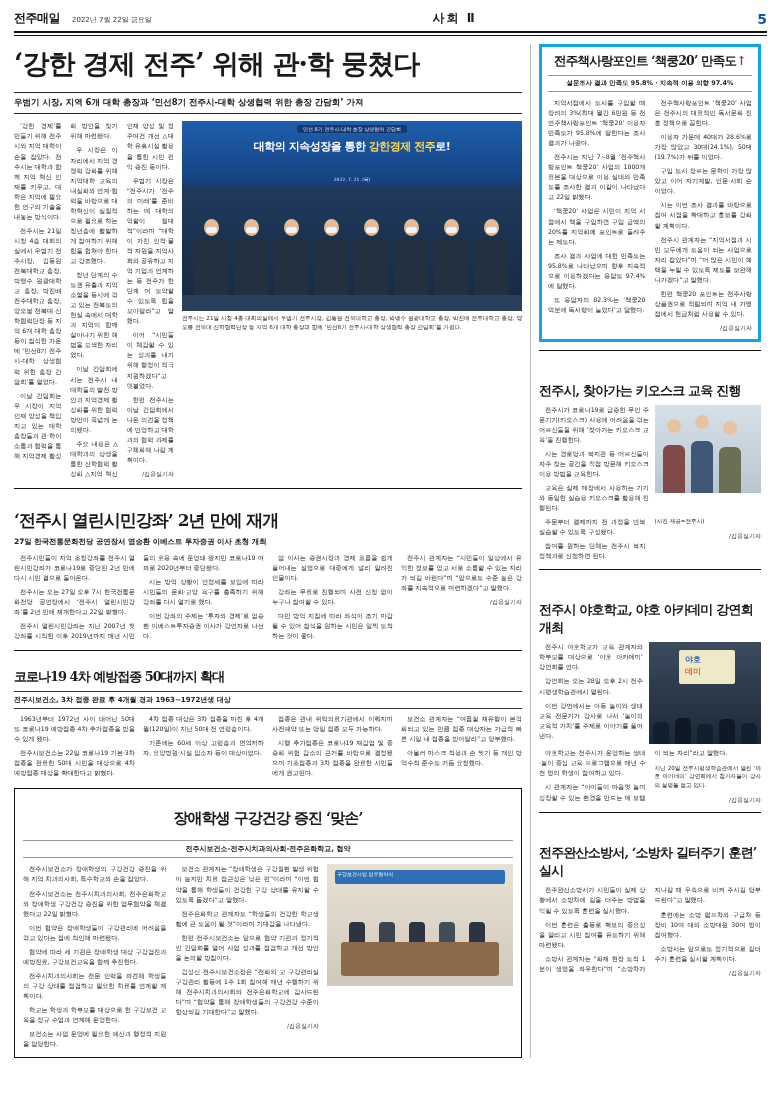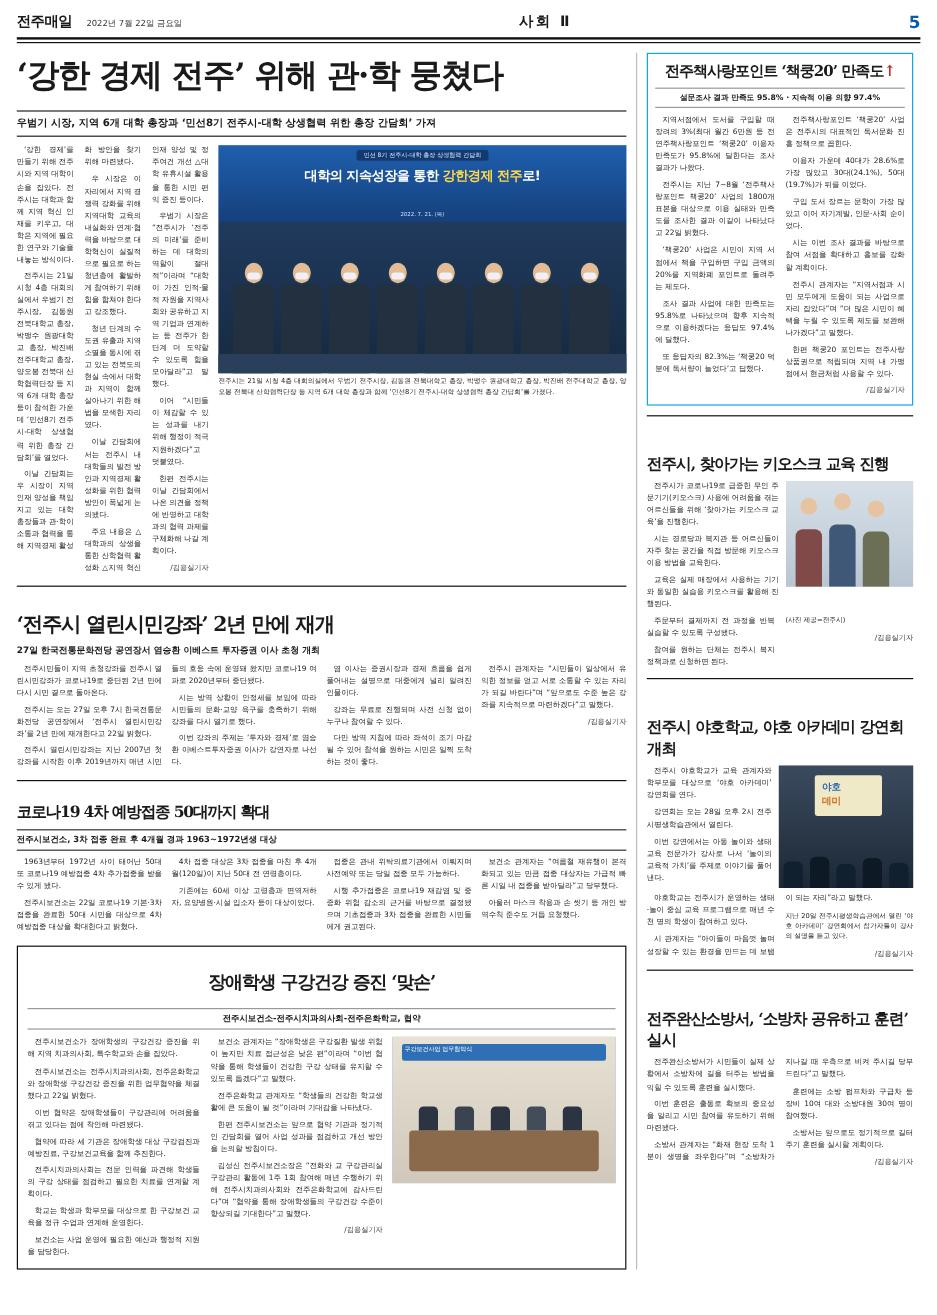--- a/index.html
+++ b/index.html
@@ -75,21 +75,21 @@
 
   
   .sec { border-top: 1.5px solid #111; margin-top: 9px; padding-top: 6px; }
   .sec-title { font-size: 17px; font-weight: bold; letter-spacing:-1px; margin-bottom:5px;
     font-family:"DejaVu Serif","Liberation Serif",serif; }
   .sec-title.sm { font-size: 13px; }
   .sec-sub { font-size: 7.4px; font-weight:bold; margin: 4px 0 6px 0; }
   .kicker-box { font-size:7px; font-weight:bold; border-top:1px solid #333; border-bottom:1px solid #333; padding:3px 0; margin-bottom:5px; }
 
   
-  .side-box { border:1px solid #0ea5e9; padding:6px; margin-bottom:8px; }
+  .side-box { border:3px solid #0ea5e9; padding:6px; margin-bottom:8px; }
   .side-title { font-size: 12.5px; font-weight:bold; letter-spacing:-0.8px; text-align:center;
     font-family:"DejaVu Serif","Liberation Serif",serif; }
   .side-title .up { color:#c1272d; }
   .side-sub { font-size:6.4px; font-weight:bold; text-align:center; border-top:1px solid #999; border-bottom:1px solid #999; padding:3px 0; margin:5px 0 6px; }
   .side-sec { border-top:1.5px solid #111; margin-top:8px; padding-top:18px; }
   .side-sec-title { font-size:13px; font-weight:bold; letter-spacing:-0.8px; margin-bottom:5px;
     font-family:"DejaVu Serif","Liberation Serif",serif; }
 
   
   .feature {
@@ -338,21 +338,21 @@
         </div>
         <div class="cols2">
           <p class="para">야호학교는 전주시가 운영하는 생태·놀이 중심 교육 프로그램으로 매년 수천 명의 학생이 참여하고 있다.</p>
           <p class="para">시 관계자는 “아이들이 마음껏 놀며 성장할 수 있는 환경을 만드는 데 보탬이 되는 자리”라고 말했다.</p>
           <p class="tiny">지난 20일 전주시평생학습관에서 열린 ‘야호 아카데미’ 강연회에서 참가자들이 강사의 설명을 듣고 있다.</p>
           <div class="byline">/김용실기자</div>
         </div>
       </div>
 
       <div class="side-sec">
-        <h3 class="side-sec-title">전주완산소방서, ‘소방차 공유하고 훈련’ 실시</h3>
+        <h3 class="side-sec-title">전주완산소방서, ‘소방차 길터주기 훈련’ 실시</h3>
         <div class="cols2">
           <p class="para">전주완산소방서가 시민들이 실제 상황에서 소방차에 길을 터주는 방법을 익힐 수 있도록 훈련을 실시했다.</p>
           <p class="para">이번 훈련은 출동로 확보의 중요성을 알리고 시민 참여를 유도하기 위해 마련됐다.</p>
           <p class="para">소방서 관계자는 “화재 현장 도착 1분이 생명을 좌우한다”며 “소방차가 지나갈 때 우측으로 비켜 주시길 당부드린다”고 말했다.</p>
           <p class="para">훈련에는 소방 펌프차와 구급차 등 장비 10여 대와 소방대원 30여 명이 참여했다.</p>
           <p class="para">소방서는 앞으로도 정기적으로 길터주기 훈련을 실시할 계획이다.</p>
           <div class="byline">/김용실기자</div>
         </div>
       </div>
 

